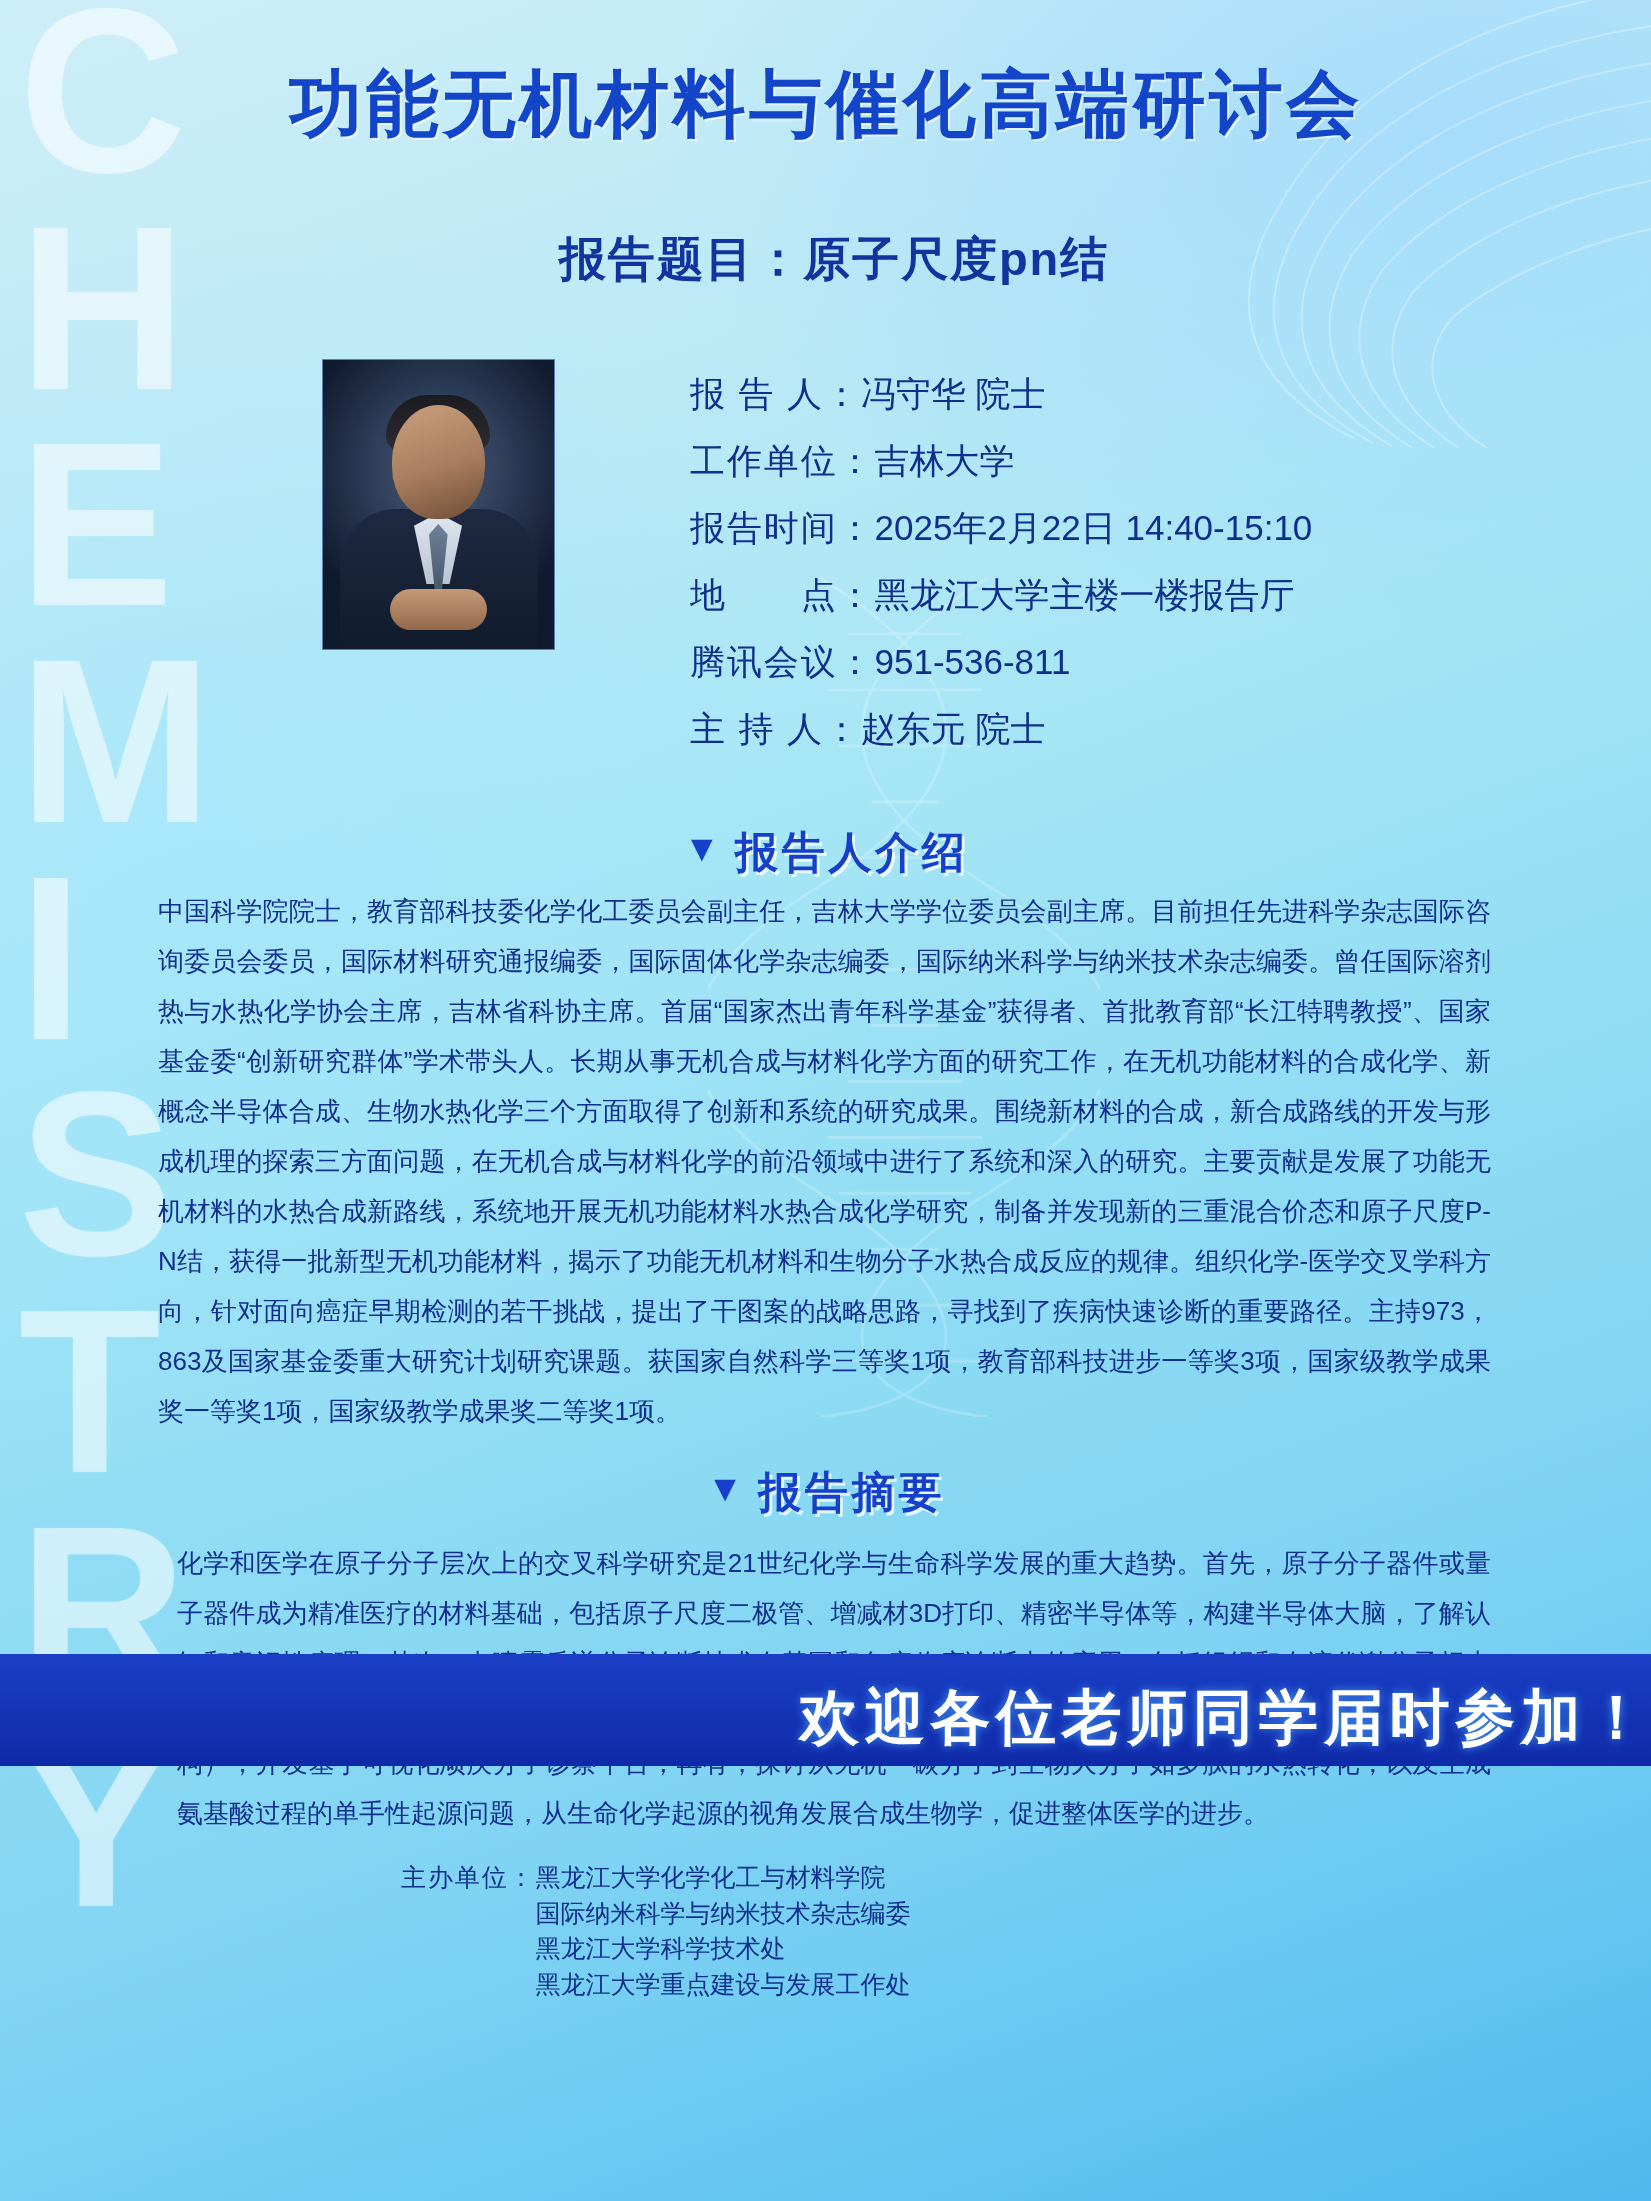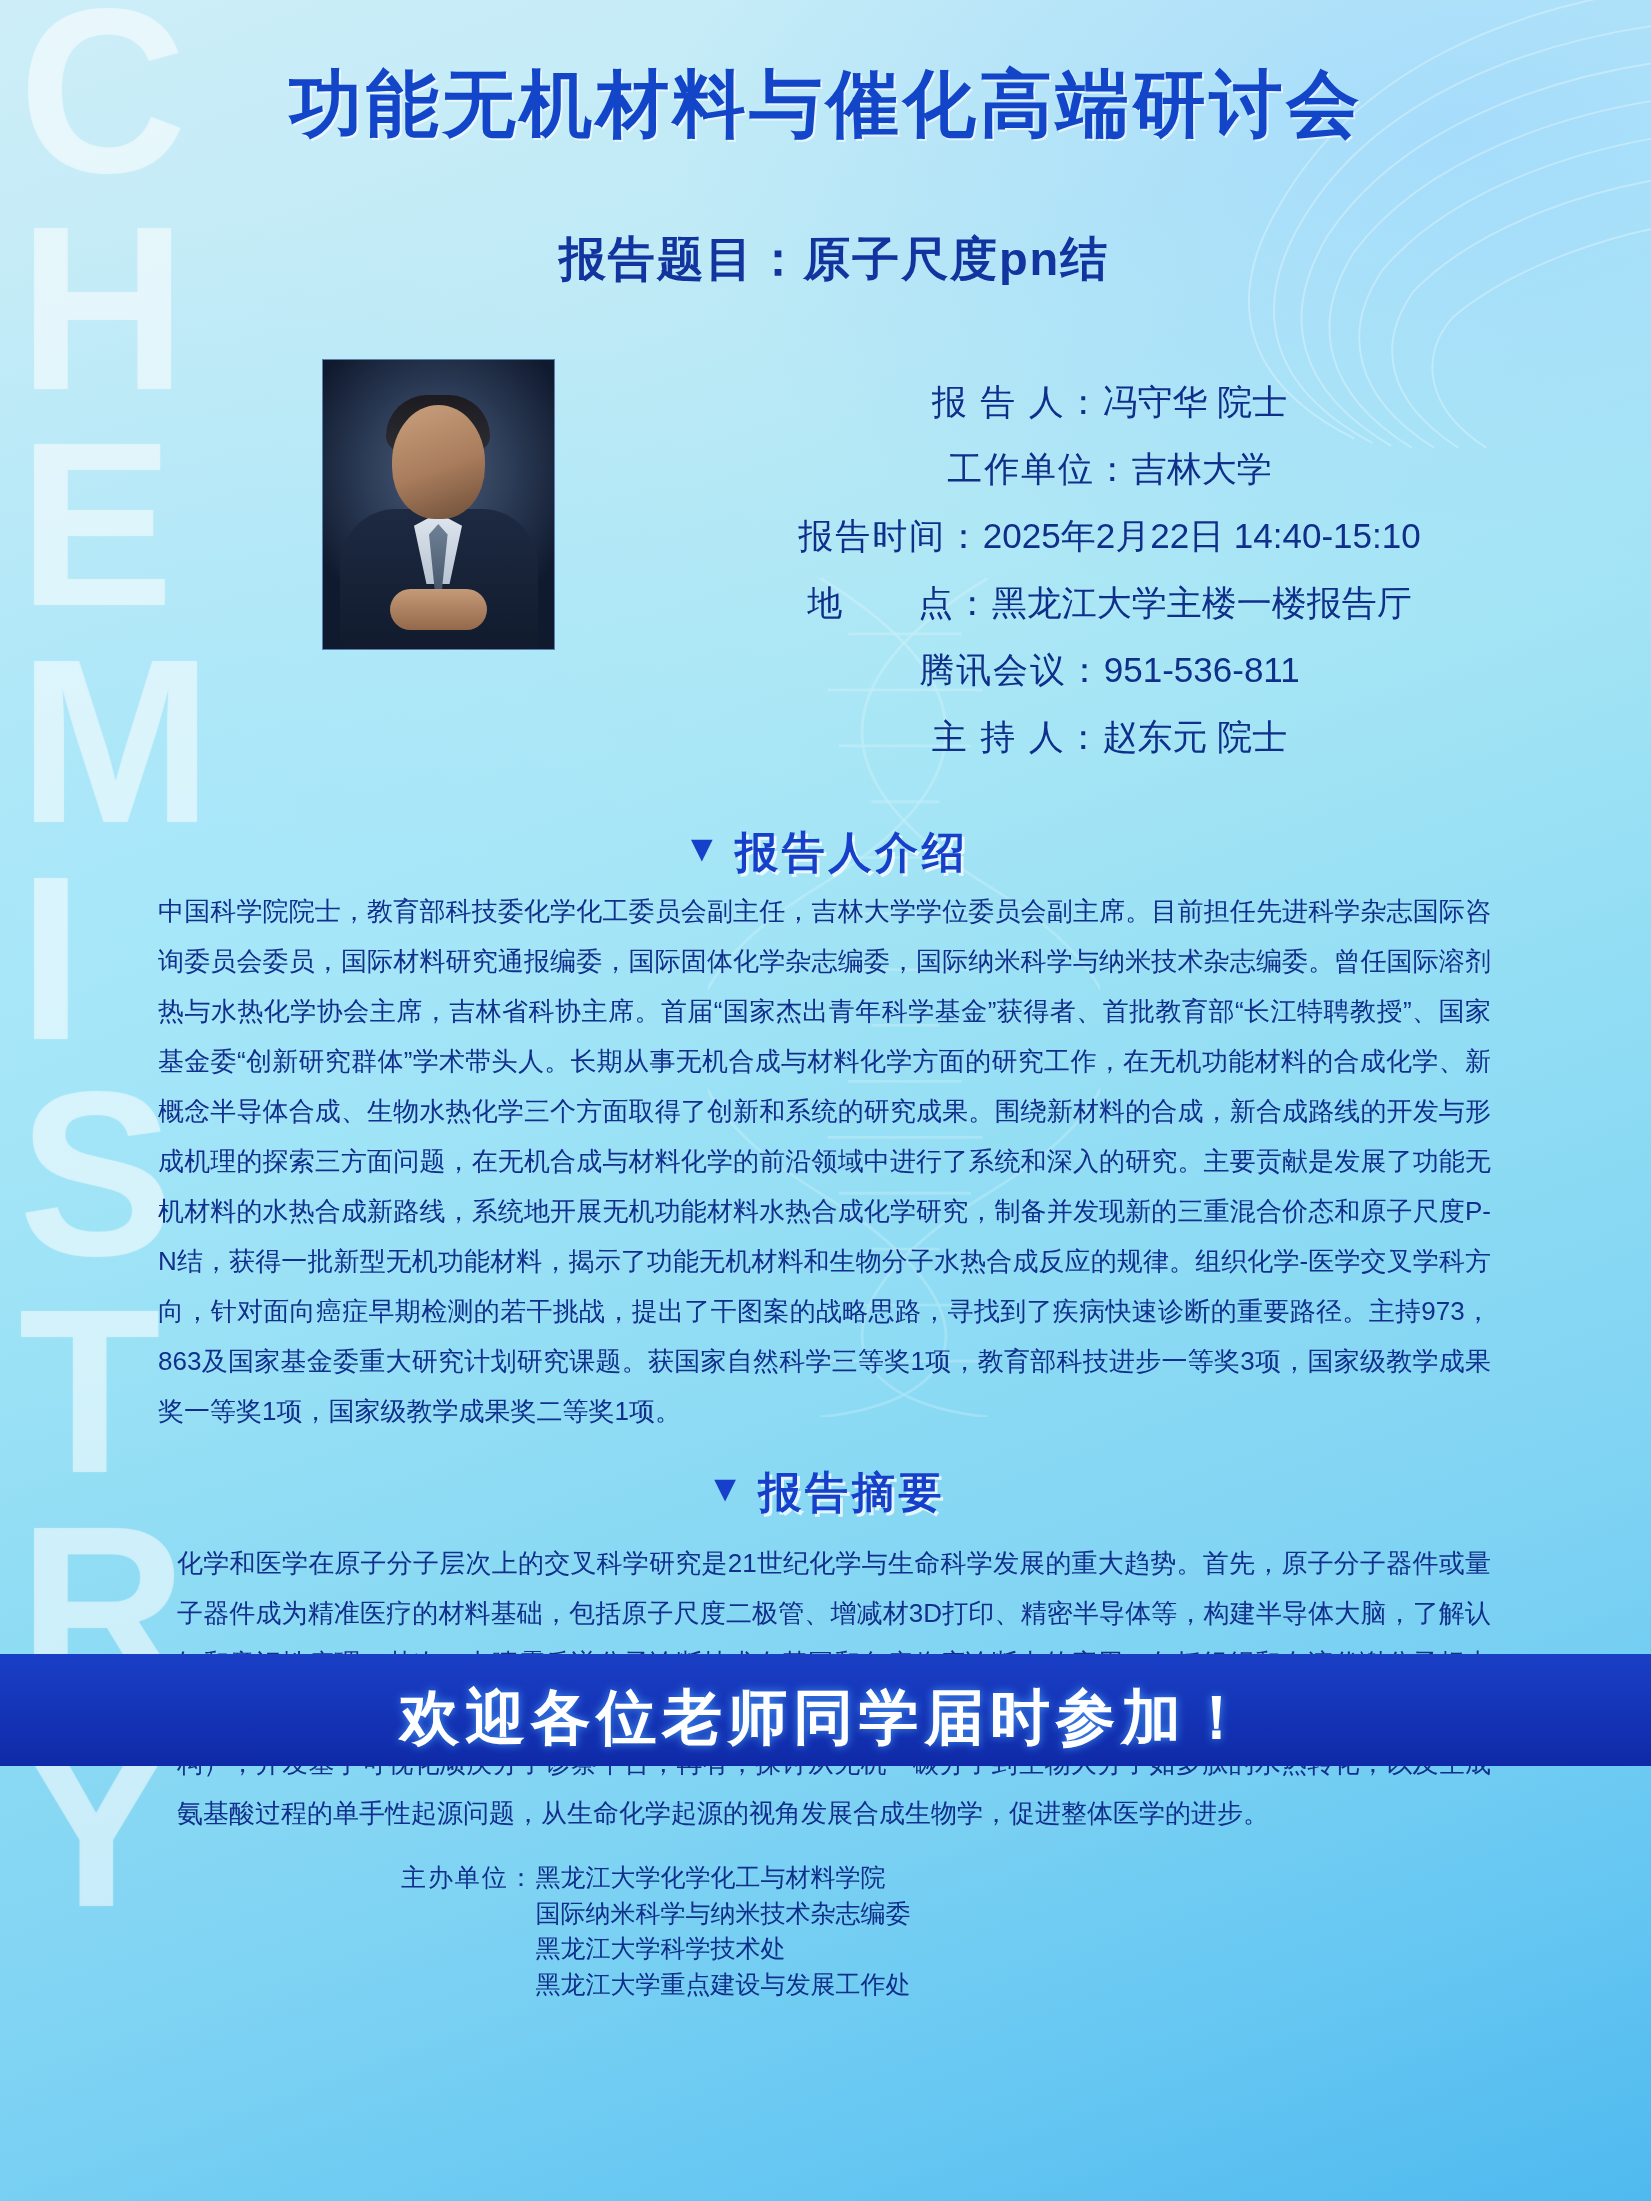--- a/index.html
+++ b/index.html
@@ -155,24 +155,23 @@
     top: 229px;
     left: 67px;
     width: 97px;
     height: 41px;
     border-radius: 24px;
     background: linear-gradient(180deg, #c49a78 0%, #94694b 100%);
   }
 
   .info {
     position: absolute;
-    top: 384px;
+    top: 376px;
     left: 690px;
     width: 839px;
-    text-align: center;
   }
   .info-row {
     font-size: 35px;
     color: #0f2f8a;
     line-height: 1.0;
     margin-bottom: 32px;
     white-space: nowrap;
     font-weight: 500;
   }
   .info-label { letter-spacing: 1.9px; }
@@ -227,21 +226,21 @@
     bottom: 0;
     width: 1652px;
     height: 112px;
     background: linear-gradient(180deg, #1a3fc6 0%, #0f2aa8 100%);
   }
   .footer-text {
     position: absolute;
     left: 0;
     bottom: 7.5px;
     width: 1652px;
-    text-align: center;
+    text-align: right;
     font-size: 60px;
     font-weight: 700;
     color: #ffffff;
     letter-spacing: 5.6px;
     text-shadow: 0 0 9.3px rgba(80,170,255,0.8);
   }
 </style>
 </head>
 <body>
 

